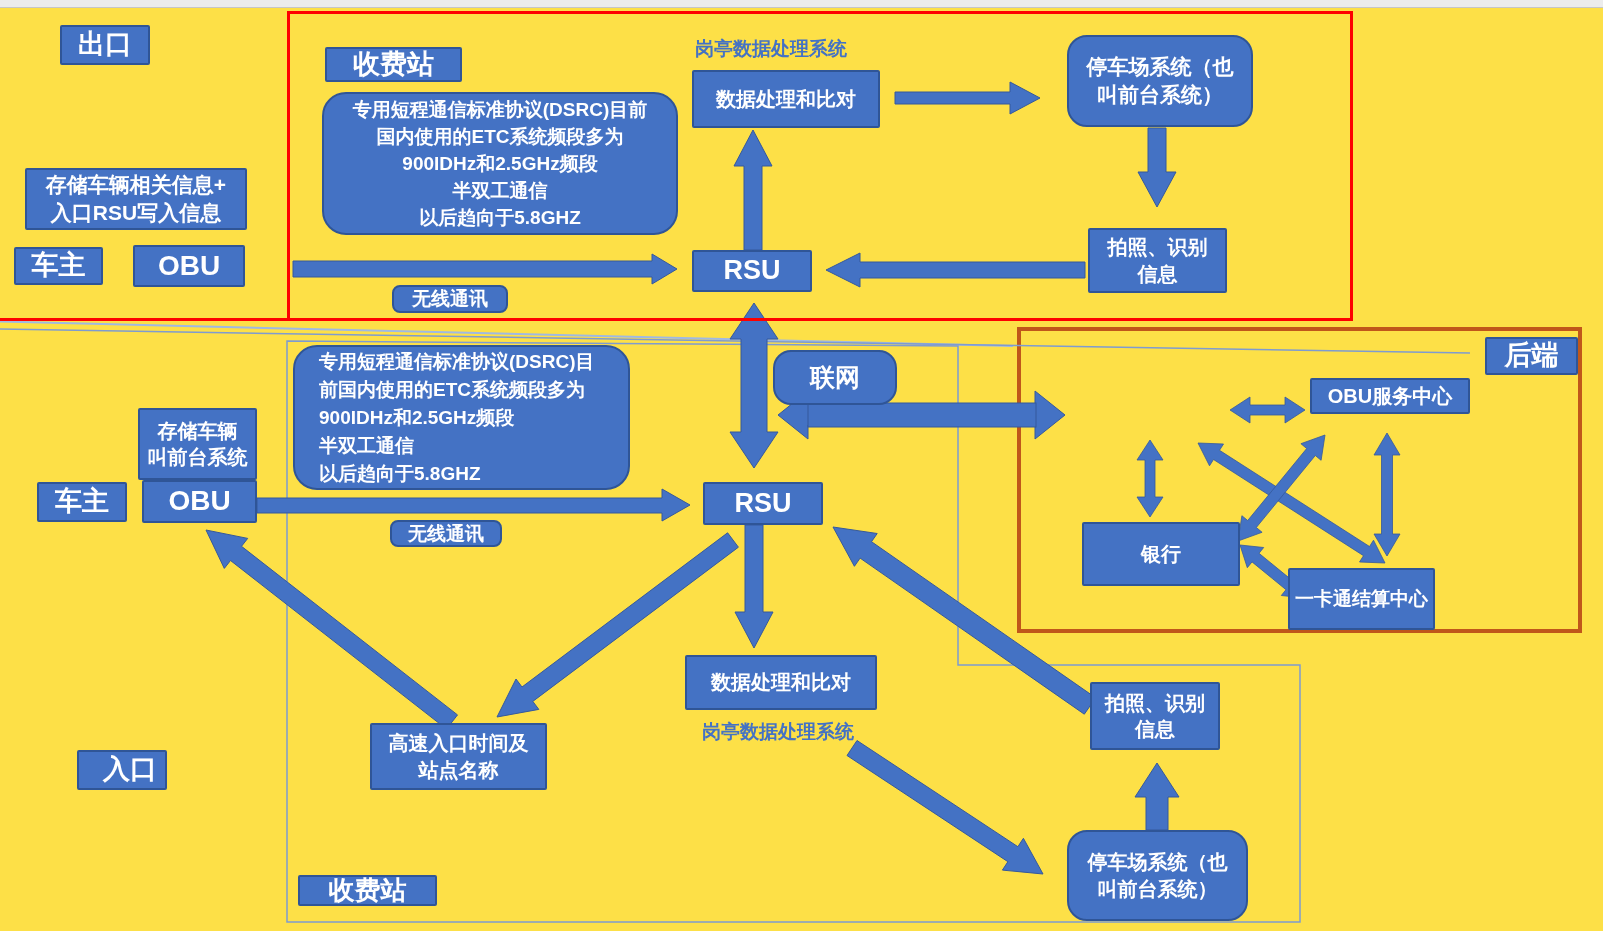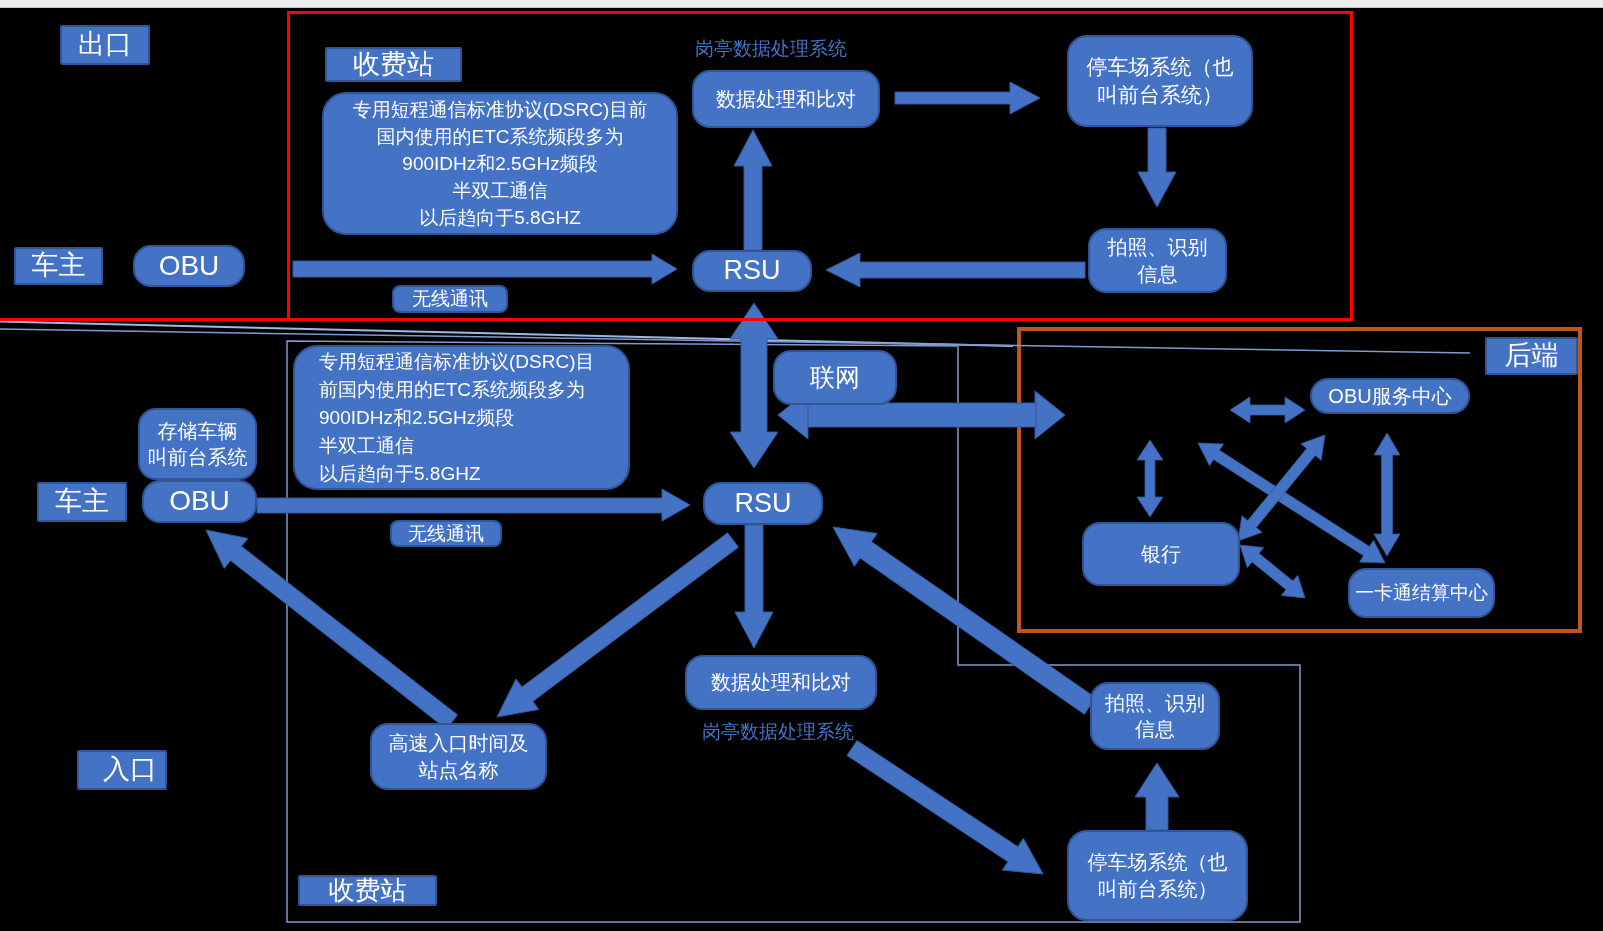--- a/index.html
+++ b/index.html
@@ -1,24 +1,24 @@
 <!DOCTYPE html>
 <html><head>
 <meta charset="utf-8">
 <style>
   html,body{margin:0;padding:0;background:#ffffff;}
   body{font-family:"Liberation Sans", sans-serif;}
-  .stage{position:relative;width:1603px;height:931px;background:#000000;overflow:hidden;}
+  .stage{position:relative;width:1603px;height:931px;background:#fde047;overflow:hidden;font-weight:bold;}
   .layer{position:absolute;left:0;top:0;}
   .topbar{position:absolute;left:0;top:0;width:1603px;height:7px;background:#ececec;border-bottom:1px solid #c6c6c6;}
   .node{position:absolute;background:#4472C4;border:2px solid #2F5597;color:#fff;
         display:flex;flex-direction:column;align-items:center;justify-content:center;
         text-align:center;box-sizing:border-box;line-height:1.32;}
   .rect{border-radius:2px;}
-  .round{border-radius:18px;}
+  .round{border-radius:2px;}
   .biground{border-radius:24px;}
   .note{position:absolute;color:#4472C4;font-size:19px;white-space:nowrap;}
   .boundary{position:absolute;box-sizing:border-box;background:transparent;}
   .red{border:3px solid #fe0000;}
   .redline{position:absolute;height:0;border-top:3px solid #fe0000;}
   .orange{border:4px solid #C0571A;}
   .leftalign{align-items:flex-start;text-align:left;}
 </style>
 </head>
 <body>
@@ -74,20 +74,24 @@
   <div class="note" style="left:695px;top:36px;">岗亭数据处理系统</div>
 
   <div class="node biground" style="left:322px;top:92px;width:356px;height:143px;font-size:19px;line-height:27px;text-align:center;">
     <div>专用短程通信标准协议(DSRC)目前</div>
     <div>国内使用的ETC系统频段多为</div>
     <div>900IDHz和2.5GHz频段</div>
     <div>半双工通信</div>
     <div>以后趋向于5.8GHZ</div>
   </div>
 
+  <div class="node round" style="left:25px;top:168px;width:222px;height:62px;font-size:21px;">
+    <div>存储车辆相关信息+</div>
+    <div>入口RSU写入信息</div>
+  </div>
 
   <div class="node rect" style="left:14px;top:247px;width:89px;height:38px;font-size:27px;">
     <div>车主</div>
   </div>
   <div class="node round" style="left:133px;top:245px;width:112px;height:42px;font-size:28px;">
     <div>OBU</div>
   </div>
 
   <div class="node round" style="left:392px;top:285px;width:116px;height:28px;font-size:19px;border-radius:8px;">
     <div>无线通讯</div>
@@ -164,17 +168,17 @@
 
   <div class="node rect" style="left:1485px;top:337px;width:93px;height:38px;font-size:27px;">
     <div>后端</div>
   </div>
   <div class="node round" style="left:1310px;top:378px;width:160px;height:36px;font-size:20px;">
     <div>OBU服务中心</div>
   </div>
   <div class="node round" style="left:1082px;top:522px;width:158px;height:64px;font-size:20px;">
     <div>银行</div>
   </div>
-  <div class="node round" style="left:1348px;top:568px;width:147px;height:50px;font-size:19px;">
+  <div class="node round" style="left:1288px;top:568px;width:147px;height:62px;font-size:19px;">
     <div>一卡通结算中心</div>
   </div>
 
 </div>
 
 </body></html>

